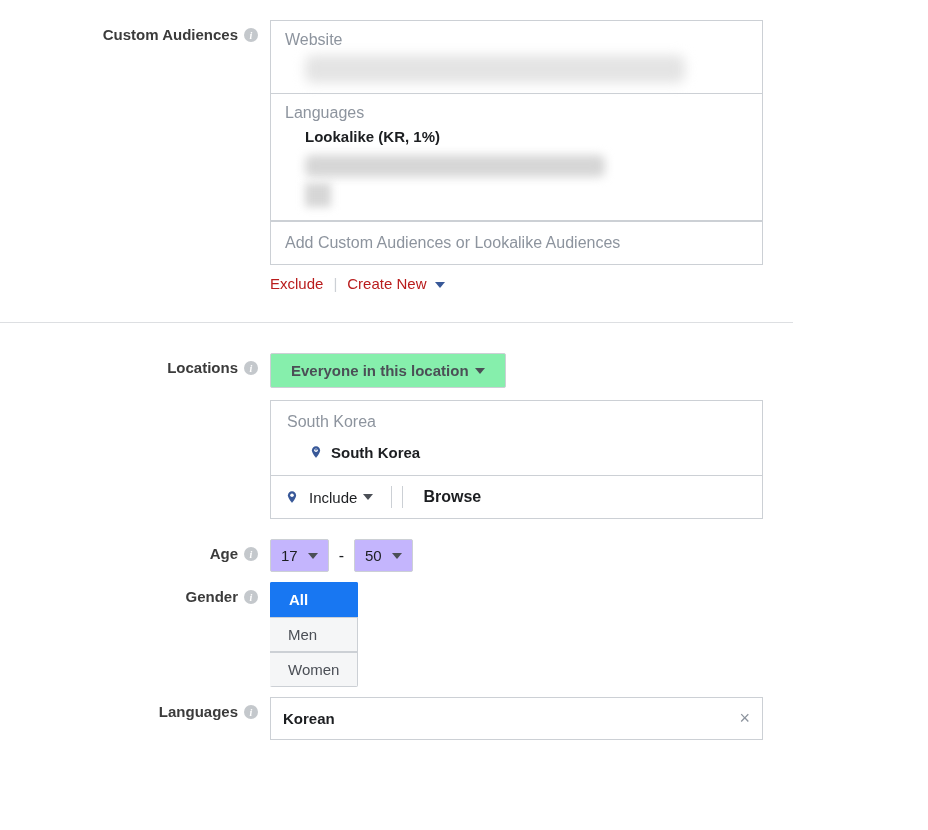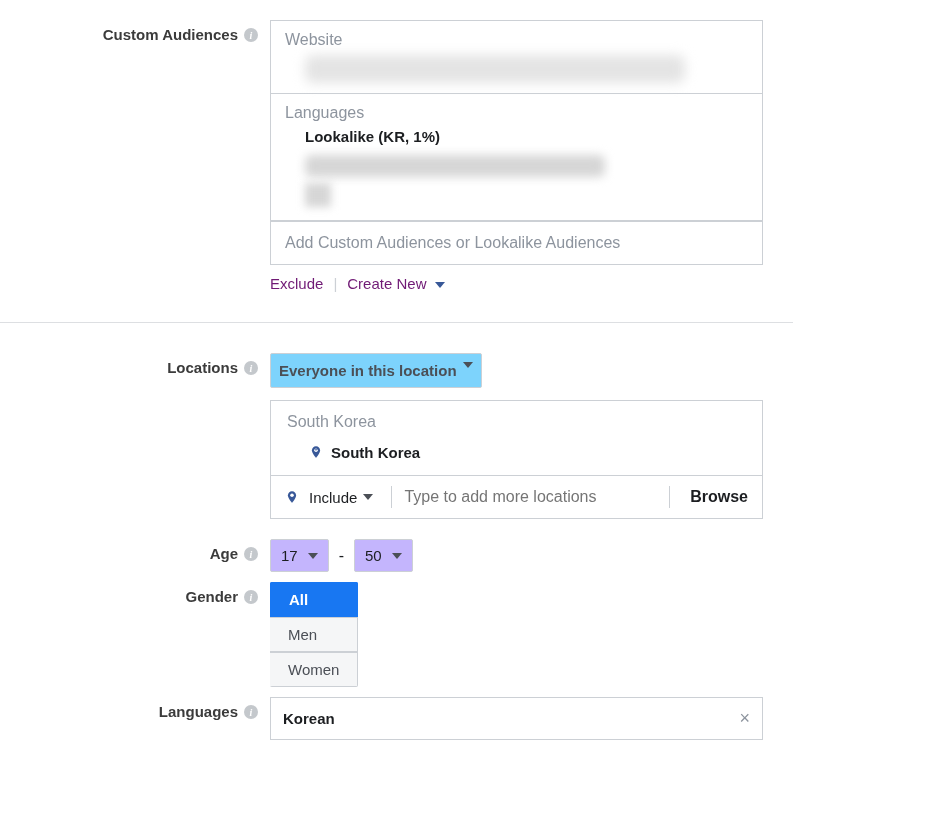--- a/index.html
+++ b/index.html
@@ -98,21 +98,21 @@
     font-size: 16px;
     border-top: 1px solid #ccd0d5;
   }
   .links-row {
     padding: 10px 0;
     display: flex;
     align-items: center;
     gap: 10px;
     font-size: 15px;
   }
-  .link { color: #701a75; cursor: pointer; }
+  .link { color: #b91c1c; cursor: pointer; }
   .vsep { color: #ccd0d5; }
   .caret-down {
     display: inline-block;
     width: 0; height: 0;
     border-left: 5px solid transparent;
     border-right: 5px solid transparent;
     border-top: 6px solid #385898;
     margin-left: 4px;
     vertical-align: middle;
   }
@@ -121,25 +121,25 @@
     width: 0; height: 0;
     border-left: 5px solid transparent;
     border-right: 5px solid transparent;
     border-top: 6px solid #4b4f56;
     margin-left: 6px;
     vertical-align: middle;
   }
   .hr { border: none; border-top: 1px solid #dddfe2; margin: 20px -30px 30px; }
   .dropdown {
     display: inline-flex;
-    align-items: flex-start;
-    background: #7dd3fc;
+    align-items: center;
+    background: #86efac;
     border: 1px solid #ccd0d5;
     border-radius: 2px;
-    padding: 8px 8px;
+    padding: 8px 20px;
     font-size: 15px;
     color: #4b4f56;
     font-weight: 600;
     cursor: pointer;
   }
   .loc-card { border: 1px solid #ccd0d5; margin-top: 12px; }
   .loc-head { padding: 12px 16px 4px; color: #8d949e; font-size: 16px; }
   .loc-item {
     padding: 8px 16px 14px 38px;
     font-weight: bold;
@@ -298,21 +298,20 @@
             <svg viewBox="0 0 24 24">
                 <path fill="#385898" d="M12 2C8 2 5 5 5 9c0 5 7 13 7 13s7-8 7-13c0-4-3-7-7-7z"></path>
                 <circle cx="12" cy="9" r="3" fill="#fff"></circle>
               </svg>
           </span>
           <span class="include-drop">
             <span>Include</span>
             <span class="caret-down-dark"></span>
           </span>
           <span class="vsep2"></span>
-          <input class="loc-input" placeholder="Type to add more locations" style="">
           <span class="vsep2"></span>
           <span class="browse">Browse</span>
         </div>
       </div>
     </div>
   </div>
 
   <div class="section">
     <div class="label-col">
       <span>Age</span>

